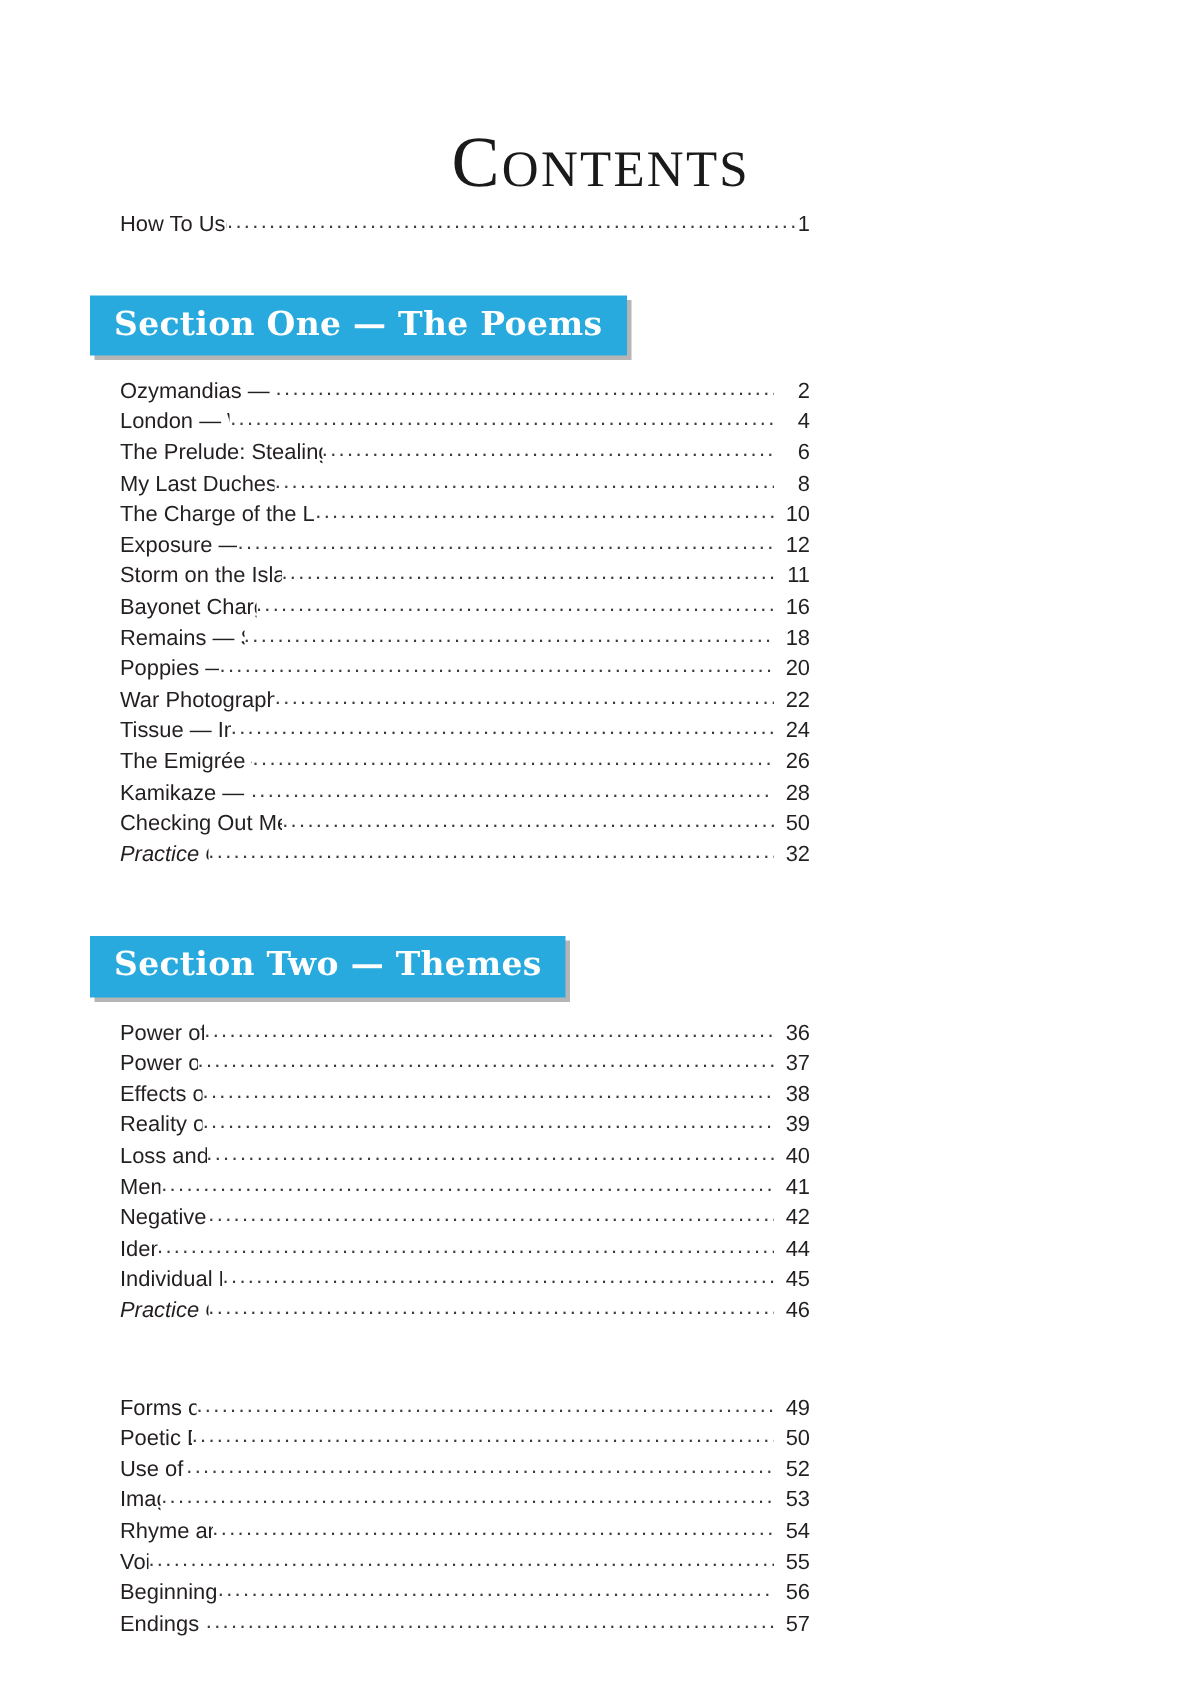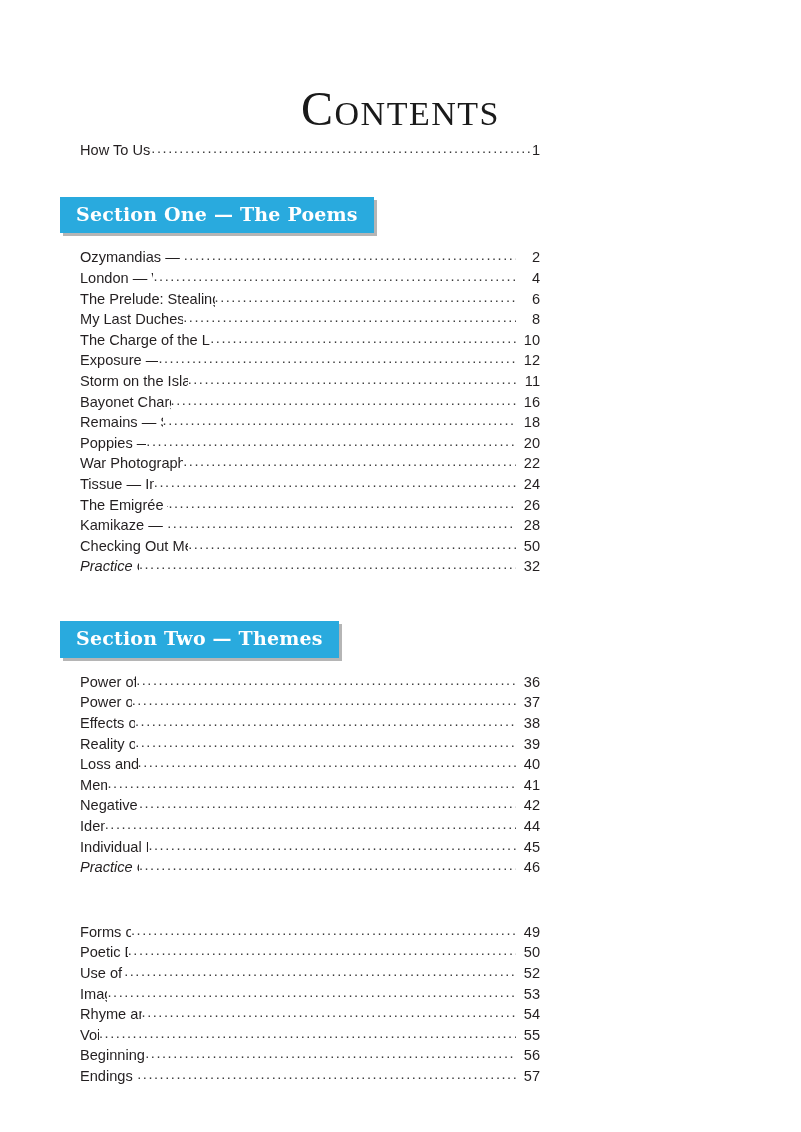--- a/index.html
+++ b/index.html
@@ -98,21 +98,21 @@
     font-style: italic;
   }
 
   
   .section-banner {
     display: inline-block;
     background: #29aade;
     color: #ffffff;
     font-family: "DejaVu Serif", serif;
     font-weight: bold;
-    font-size: 19px;
+    font-size: 22px;
     letter-spacing: 0.2px;
     padding: 7px 16px 8px 16px;
     box-shadow: 3px 3px 0 rgba(120,120,120,0.55);
     line-height: 1.15;
     white-space: nowrap;
   }
   .section-block { margin-top: 0; }
   .banner-wrap { margin-bottom: 14px; }
   .gap-sec2 { height: 44px; }
   .gap-sec3 { height: 44px; }

